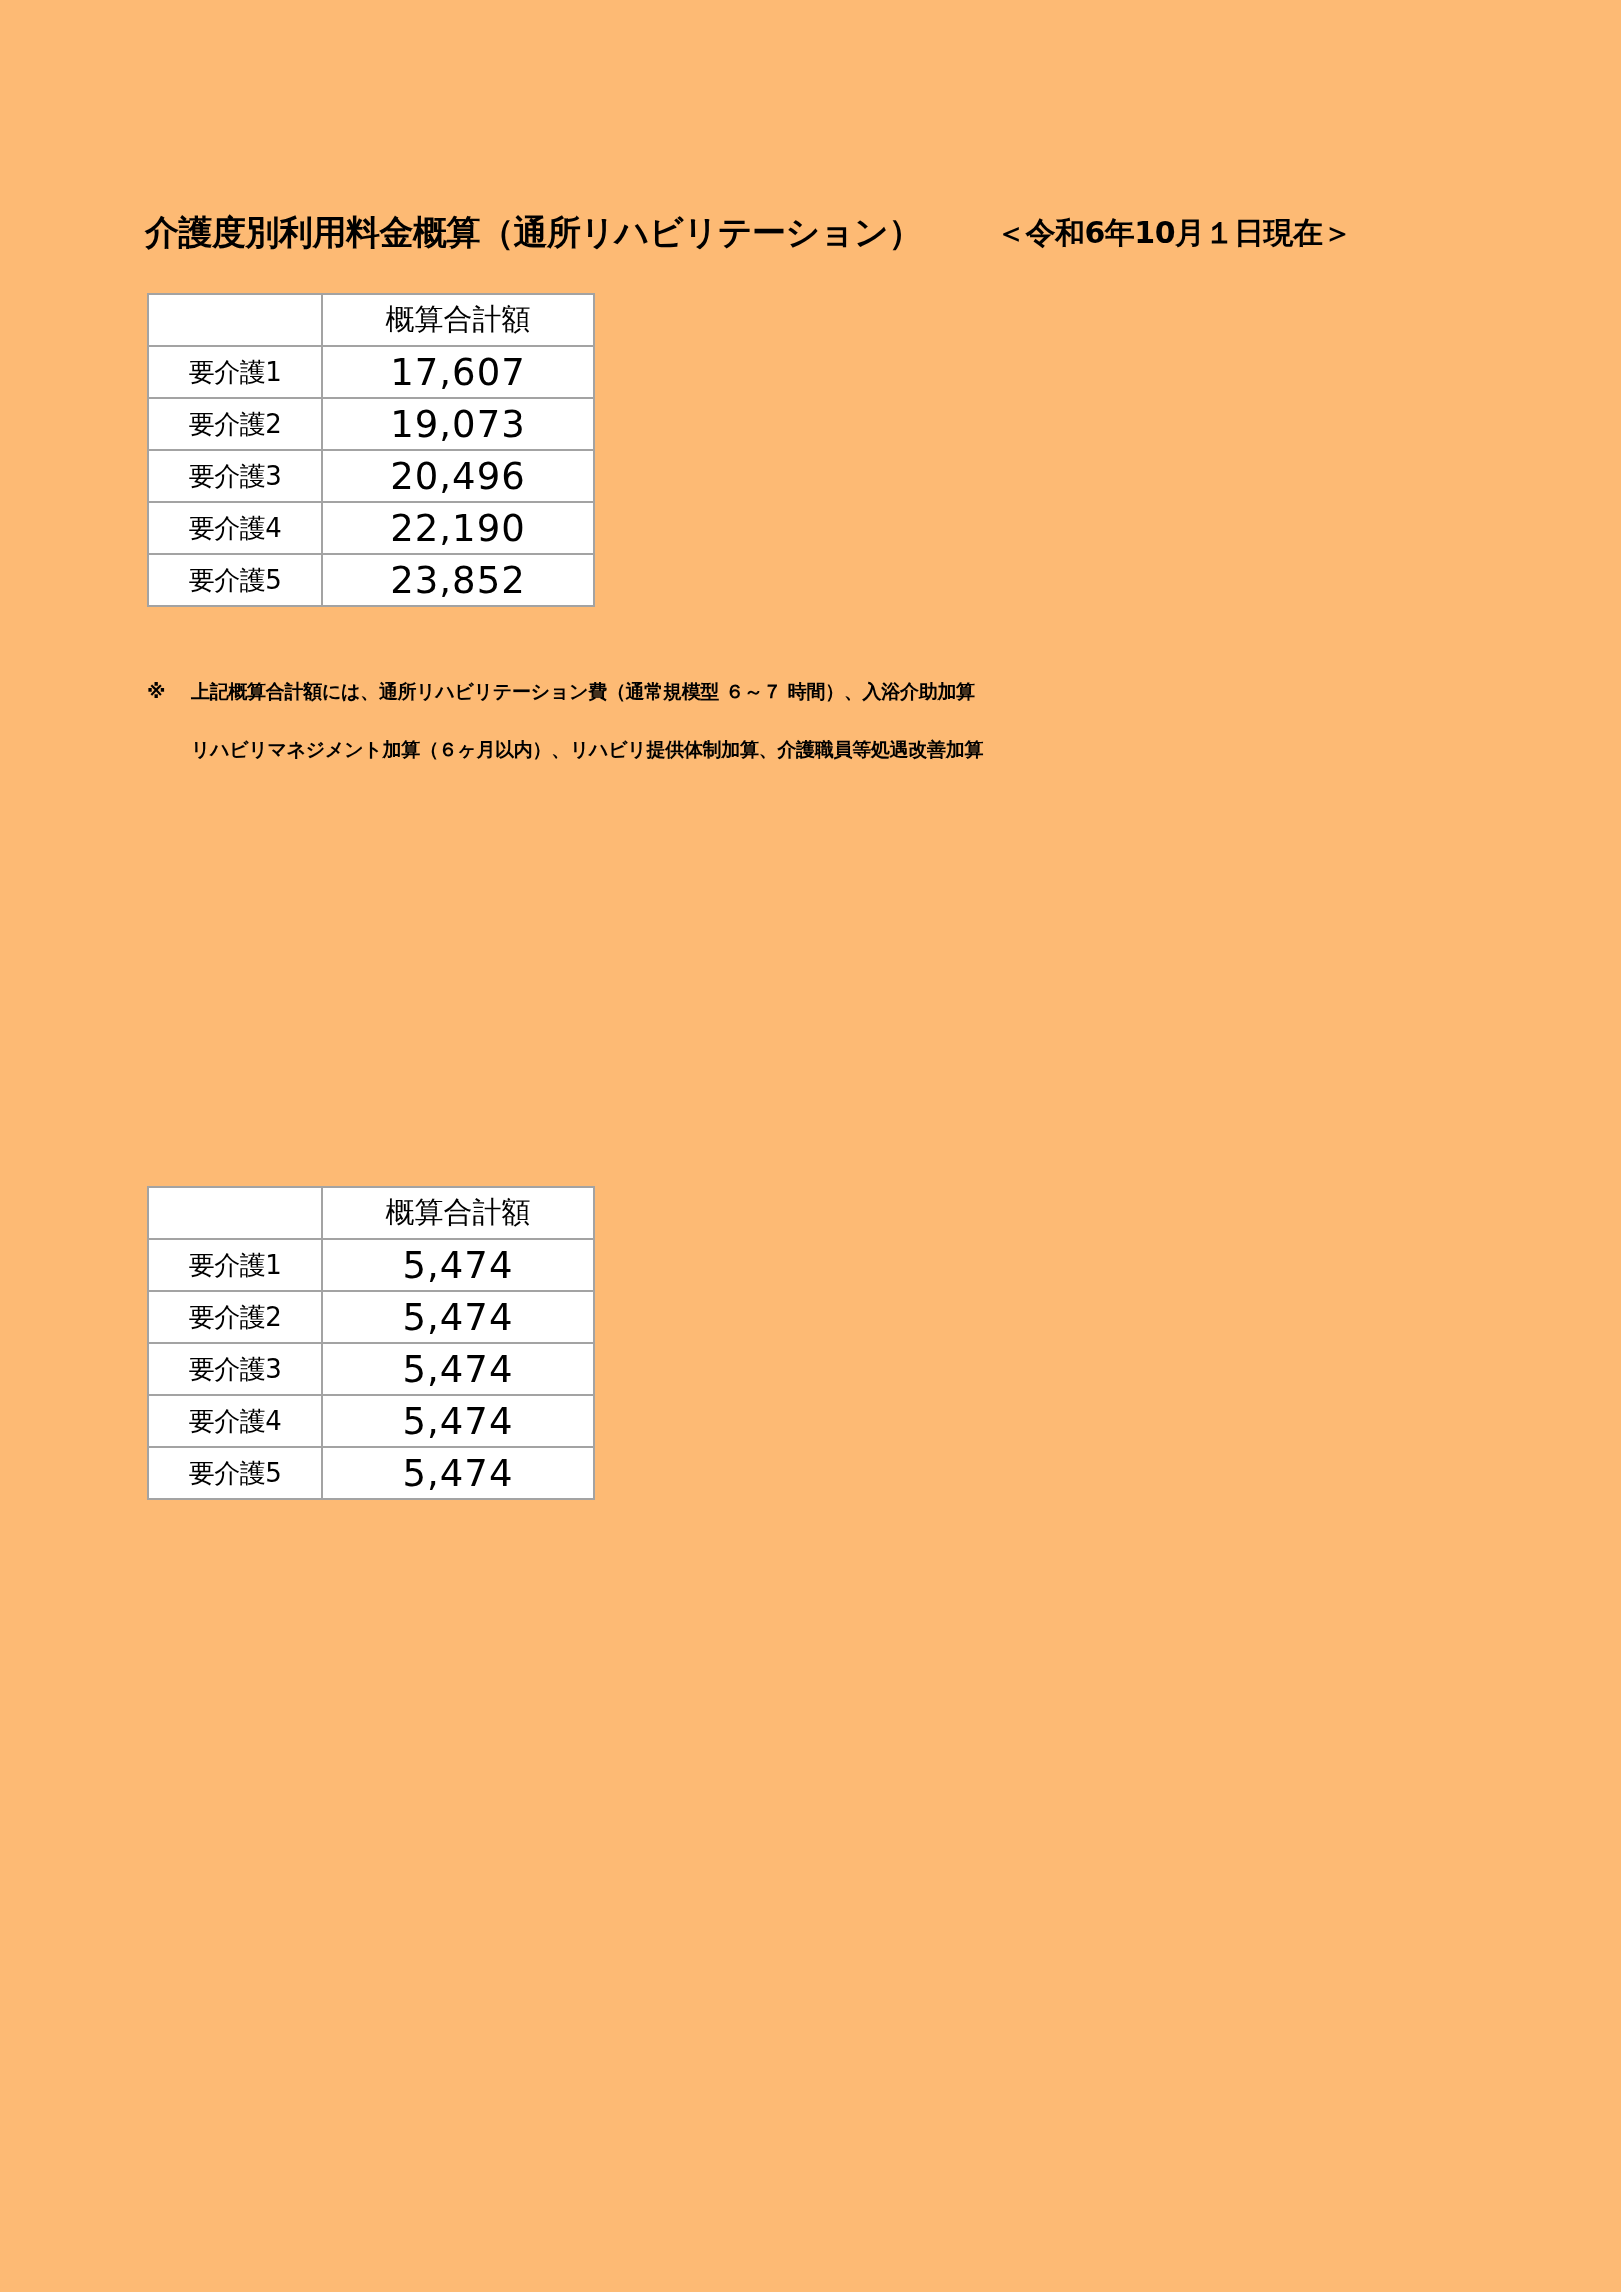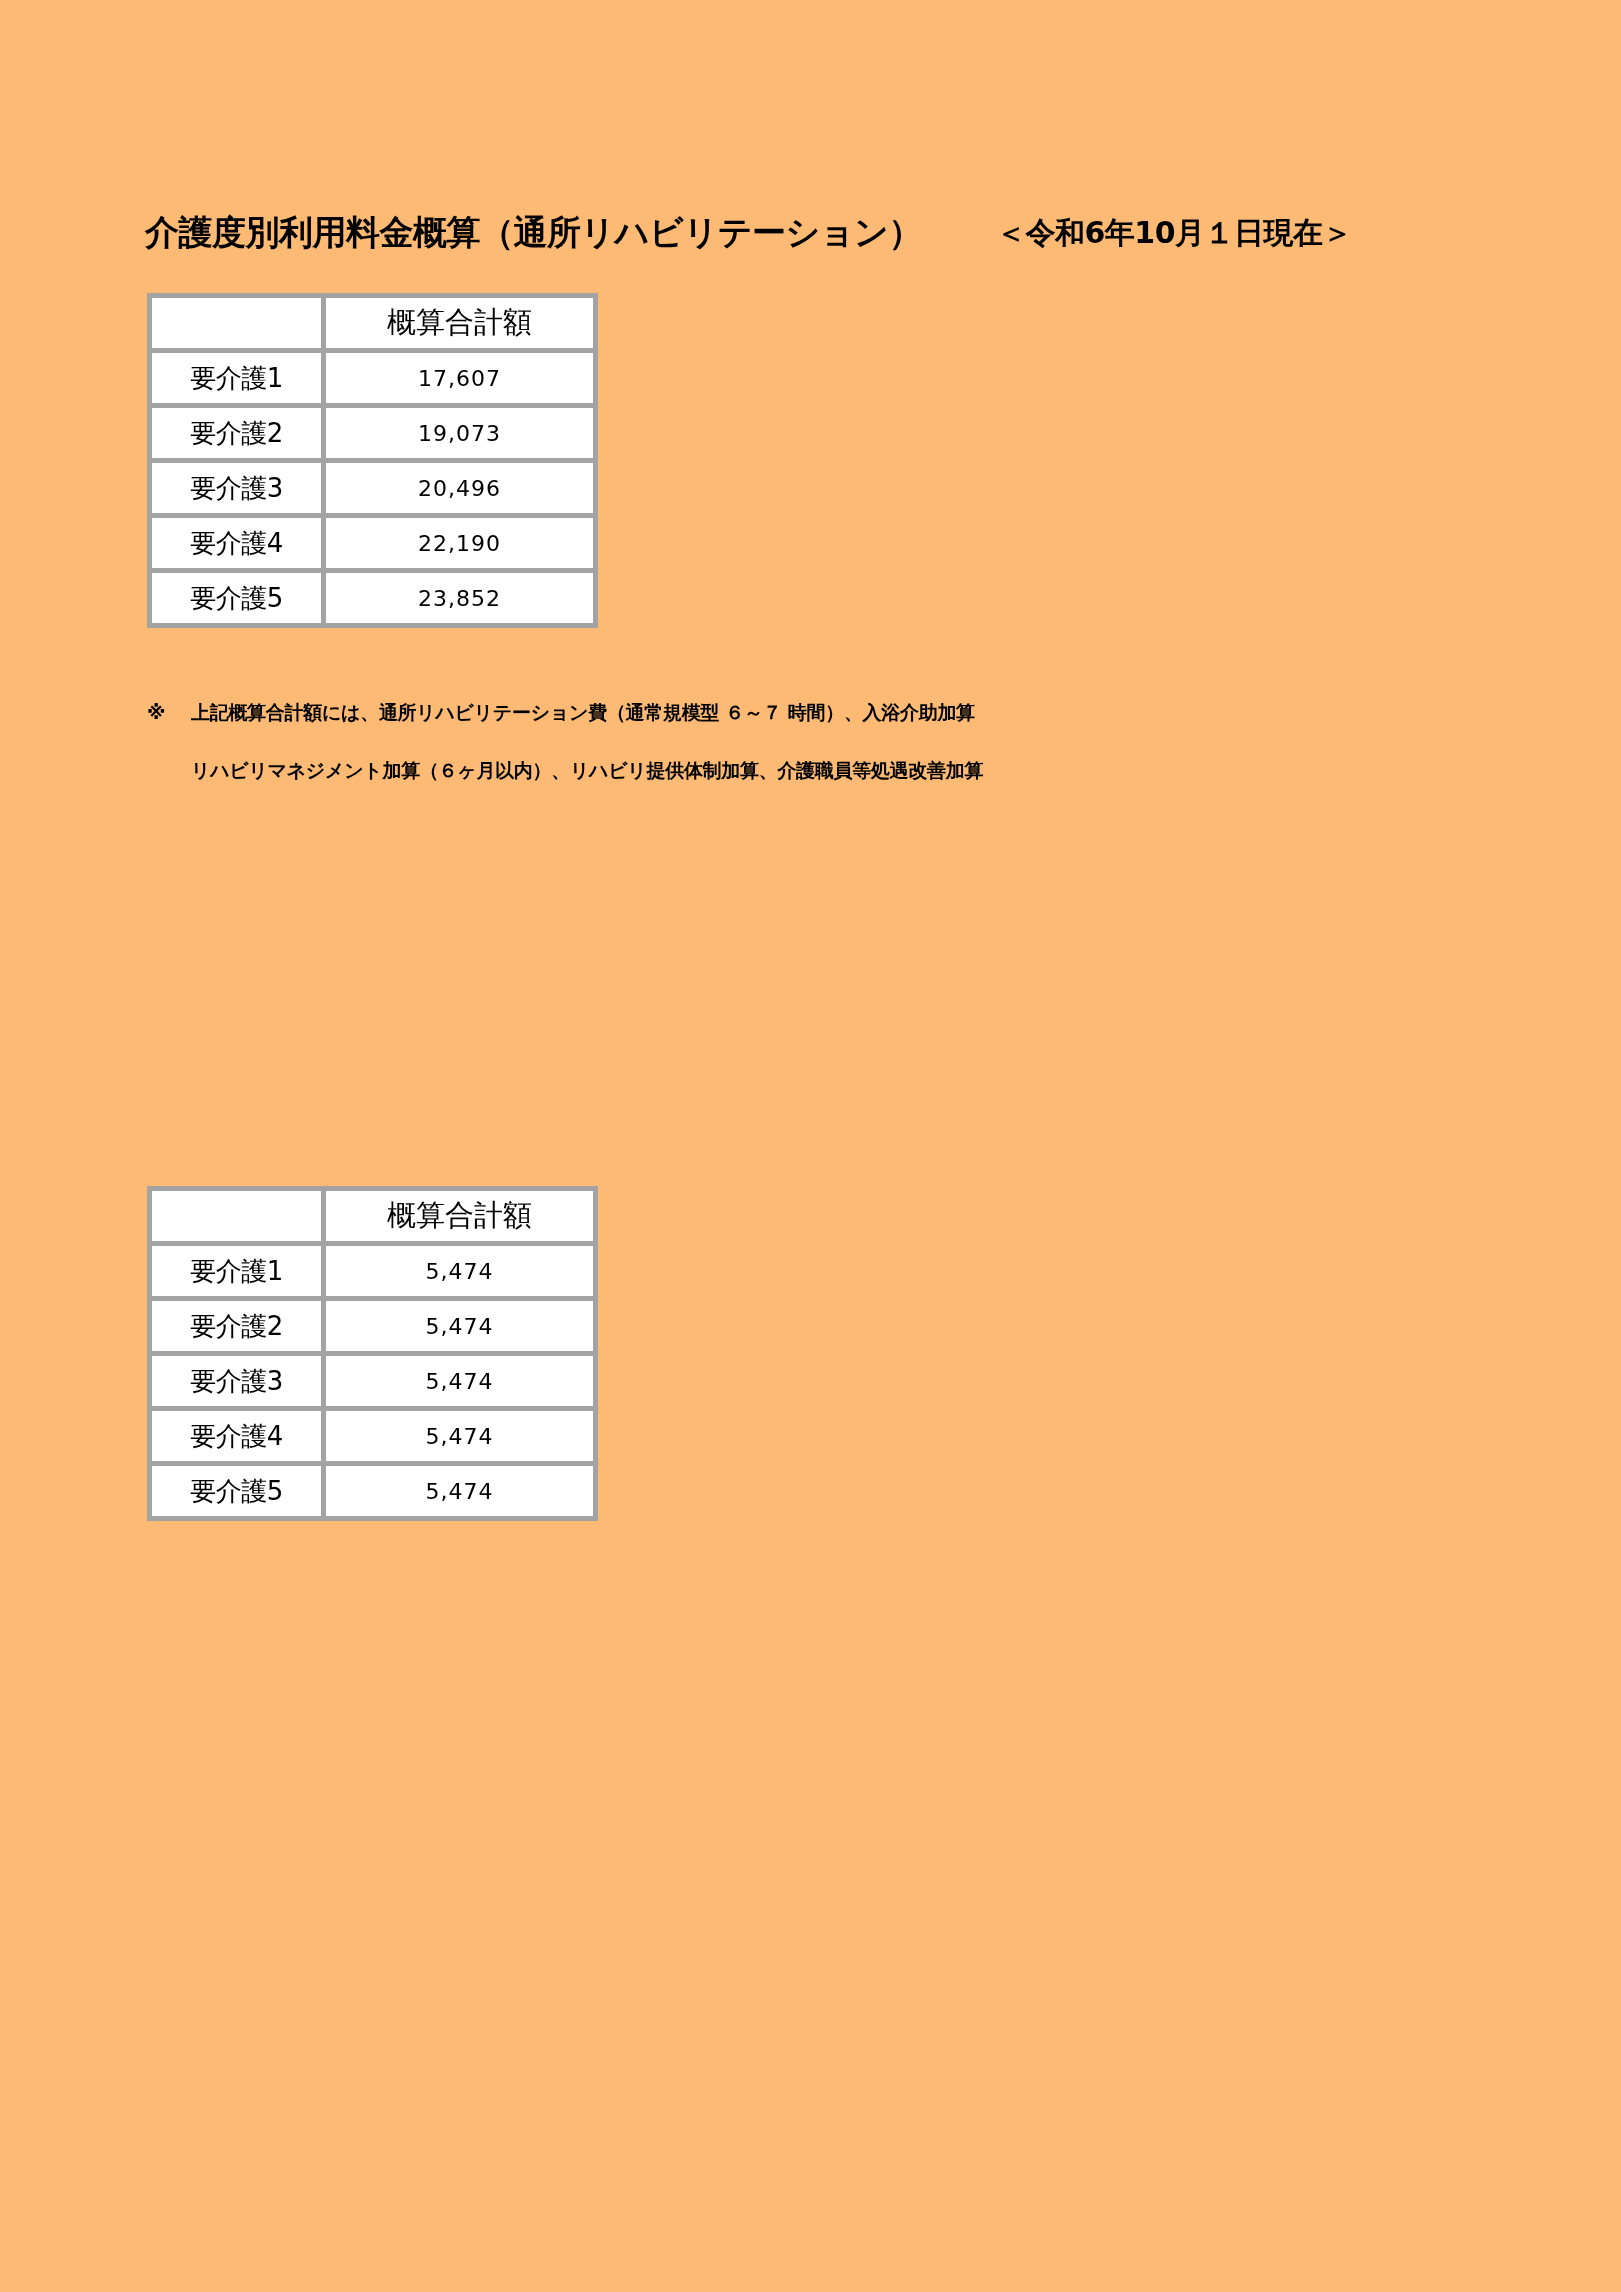--- a/index.html
+++ b/index.html
@@ -71,21 +71,21 @@
     table-layout: fixed;
     width: 446px;
     border: 2.9px solid #000000;
   }
 
   table.fee-table col.col-care  { width: 174px; }
   table.fee-table col.col-value { width: 272px; }
 
   table.fee-table td,
   table.fee-table th {
-    border: 5px solid #a3a3a3;
+    border: 2px solid #a3a3a3;
     padding: 0;
     height: 50px;
     text-align: center;
     vertical-align: middle;
     font-weight: normal;
     background: #ffffff;
   }
 
   table.fee-table th.col-header {
     font-size: 29px;
@@ -95,21 +95,21 @@
   table.fee-table th.blank-corner {
     font-size: 29px;
   }
 
   table.fee-table td.care-level {
     font-size: 26px;
     letter-spacing: -0.5px;
   }
 
   table.fee-table td.amount {
-    font-size: 22px;
+    font-size: 37px;
     letter-spacing: 1px;
   }
 
   
   .notes {
     position: relative;
     padding-left: 147px;
     padding-right: 108px;
   }
   #section-tsusho .notes { margin-top: 55px; }

